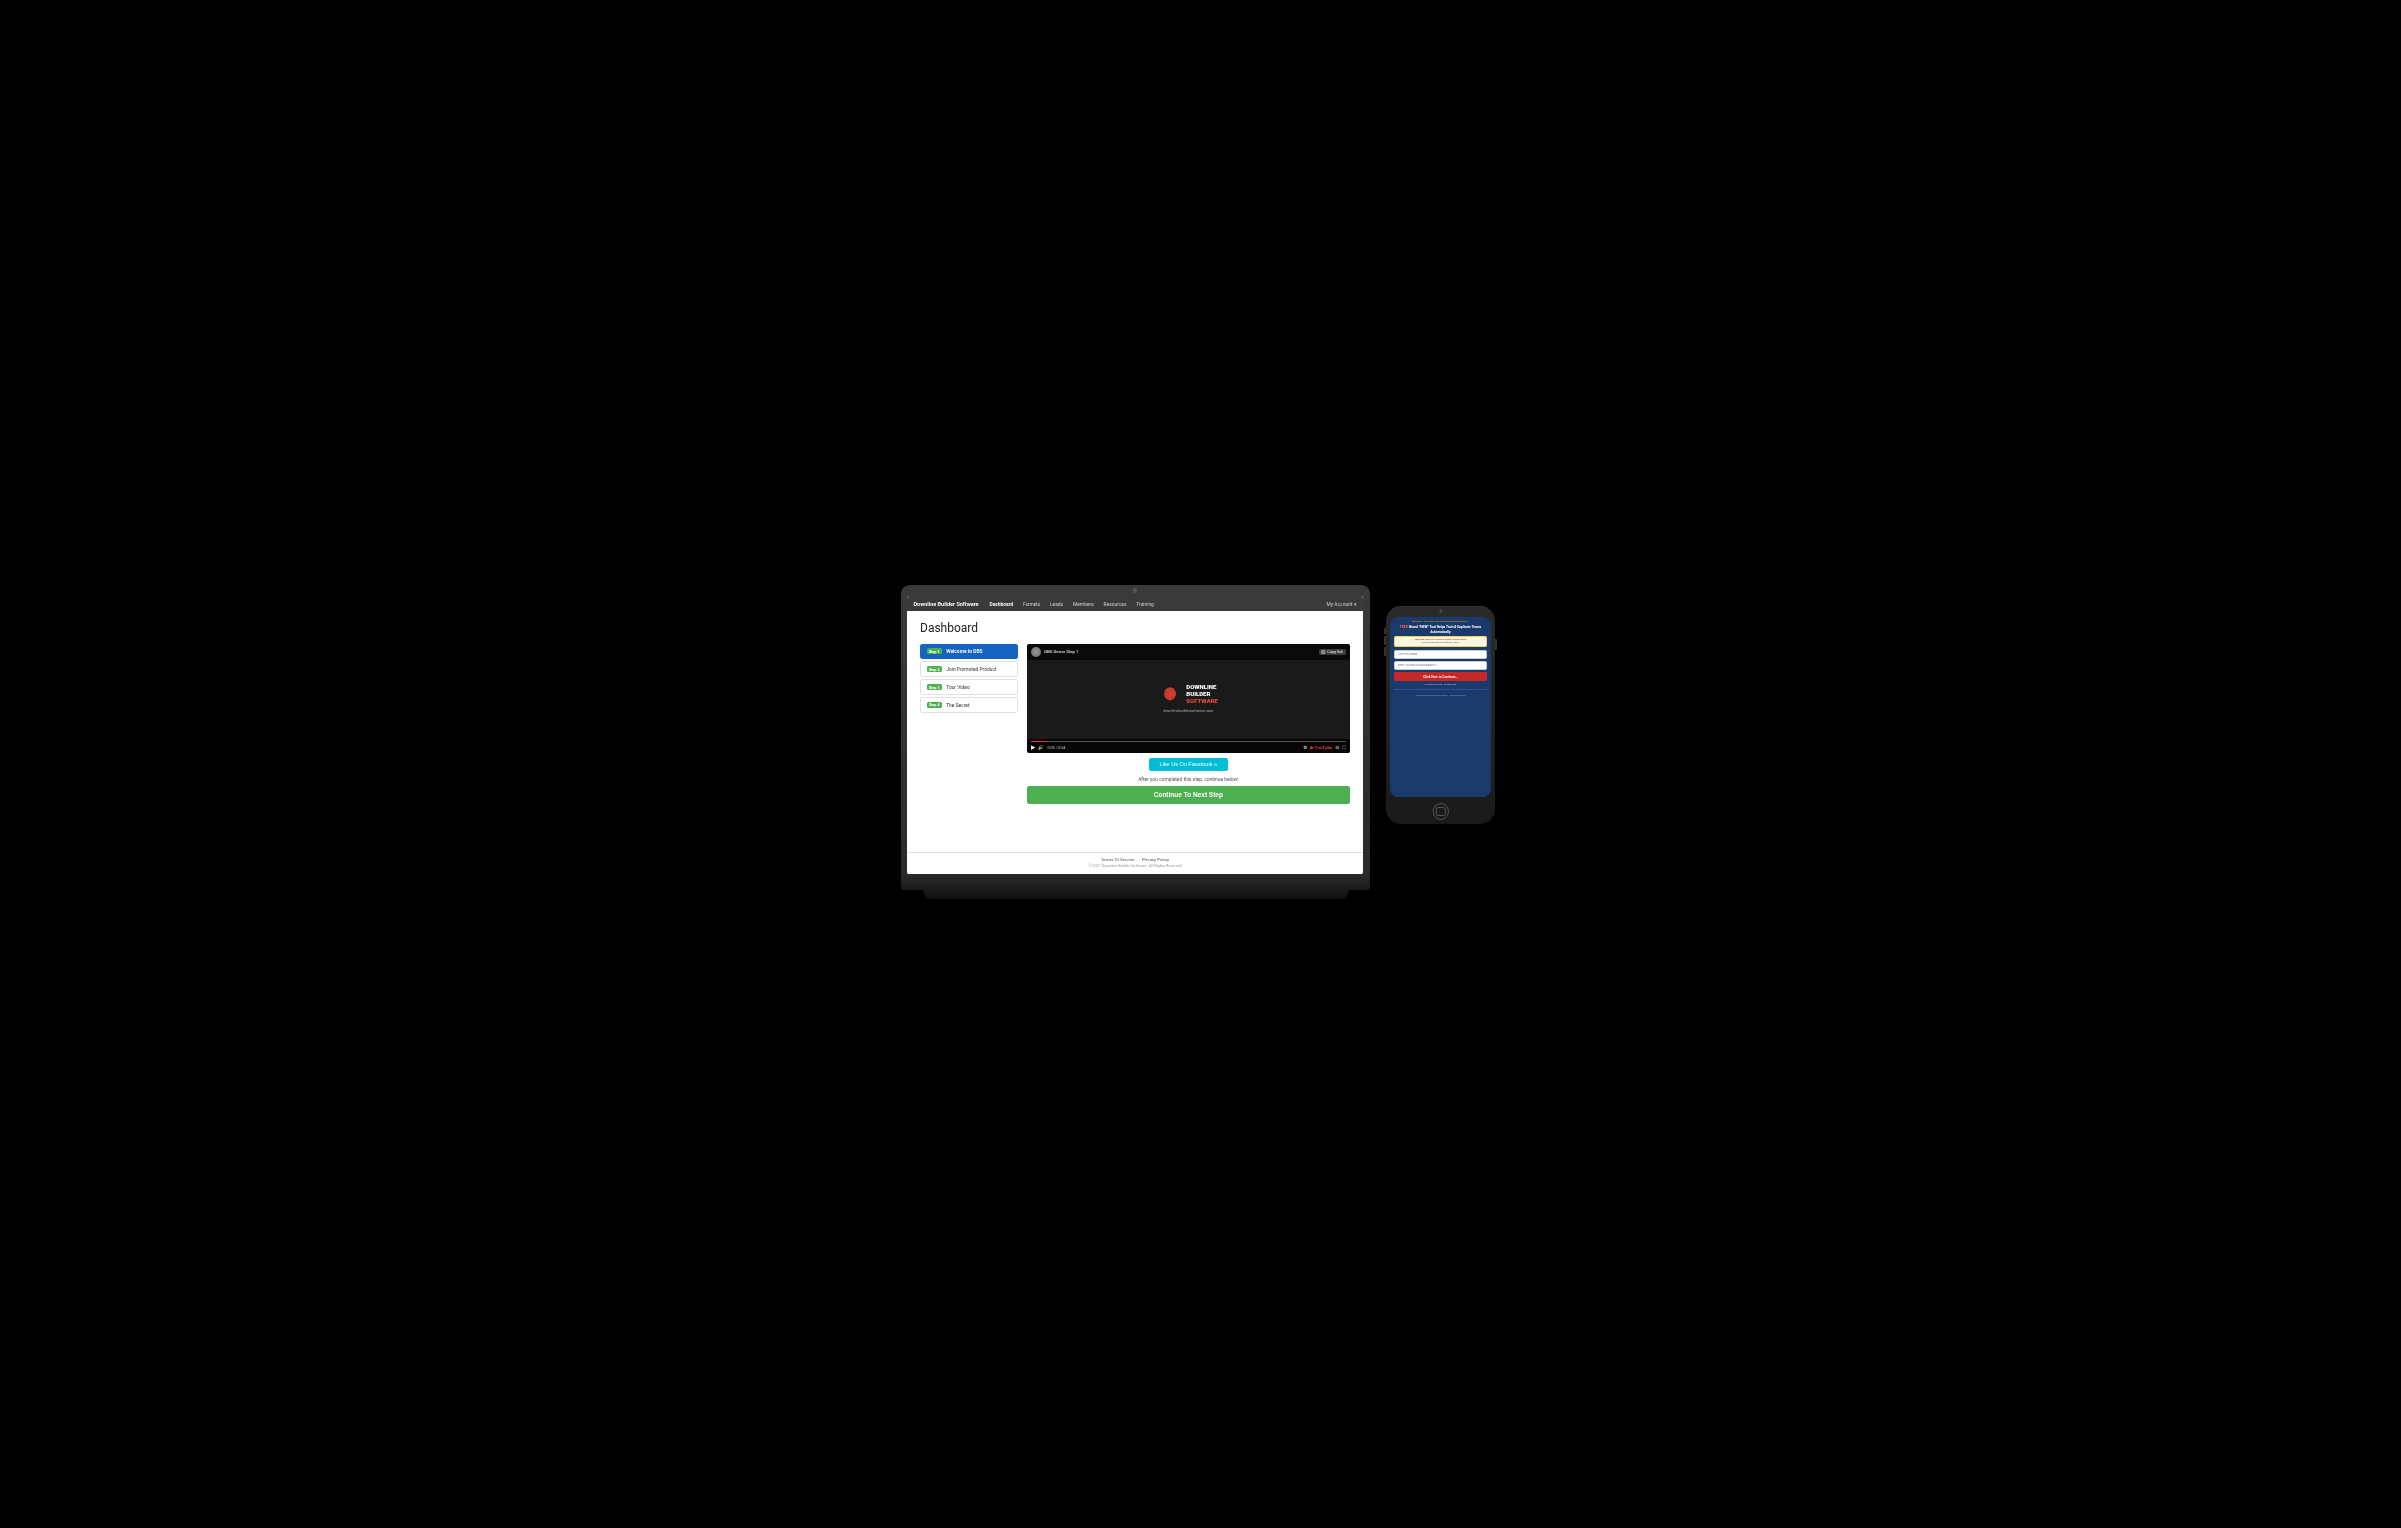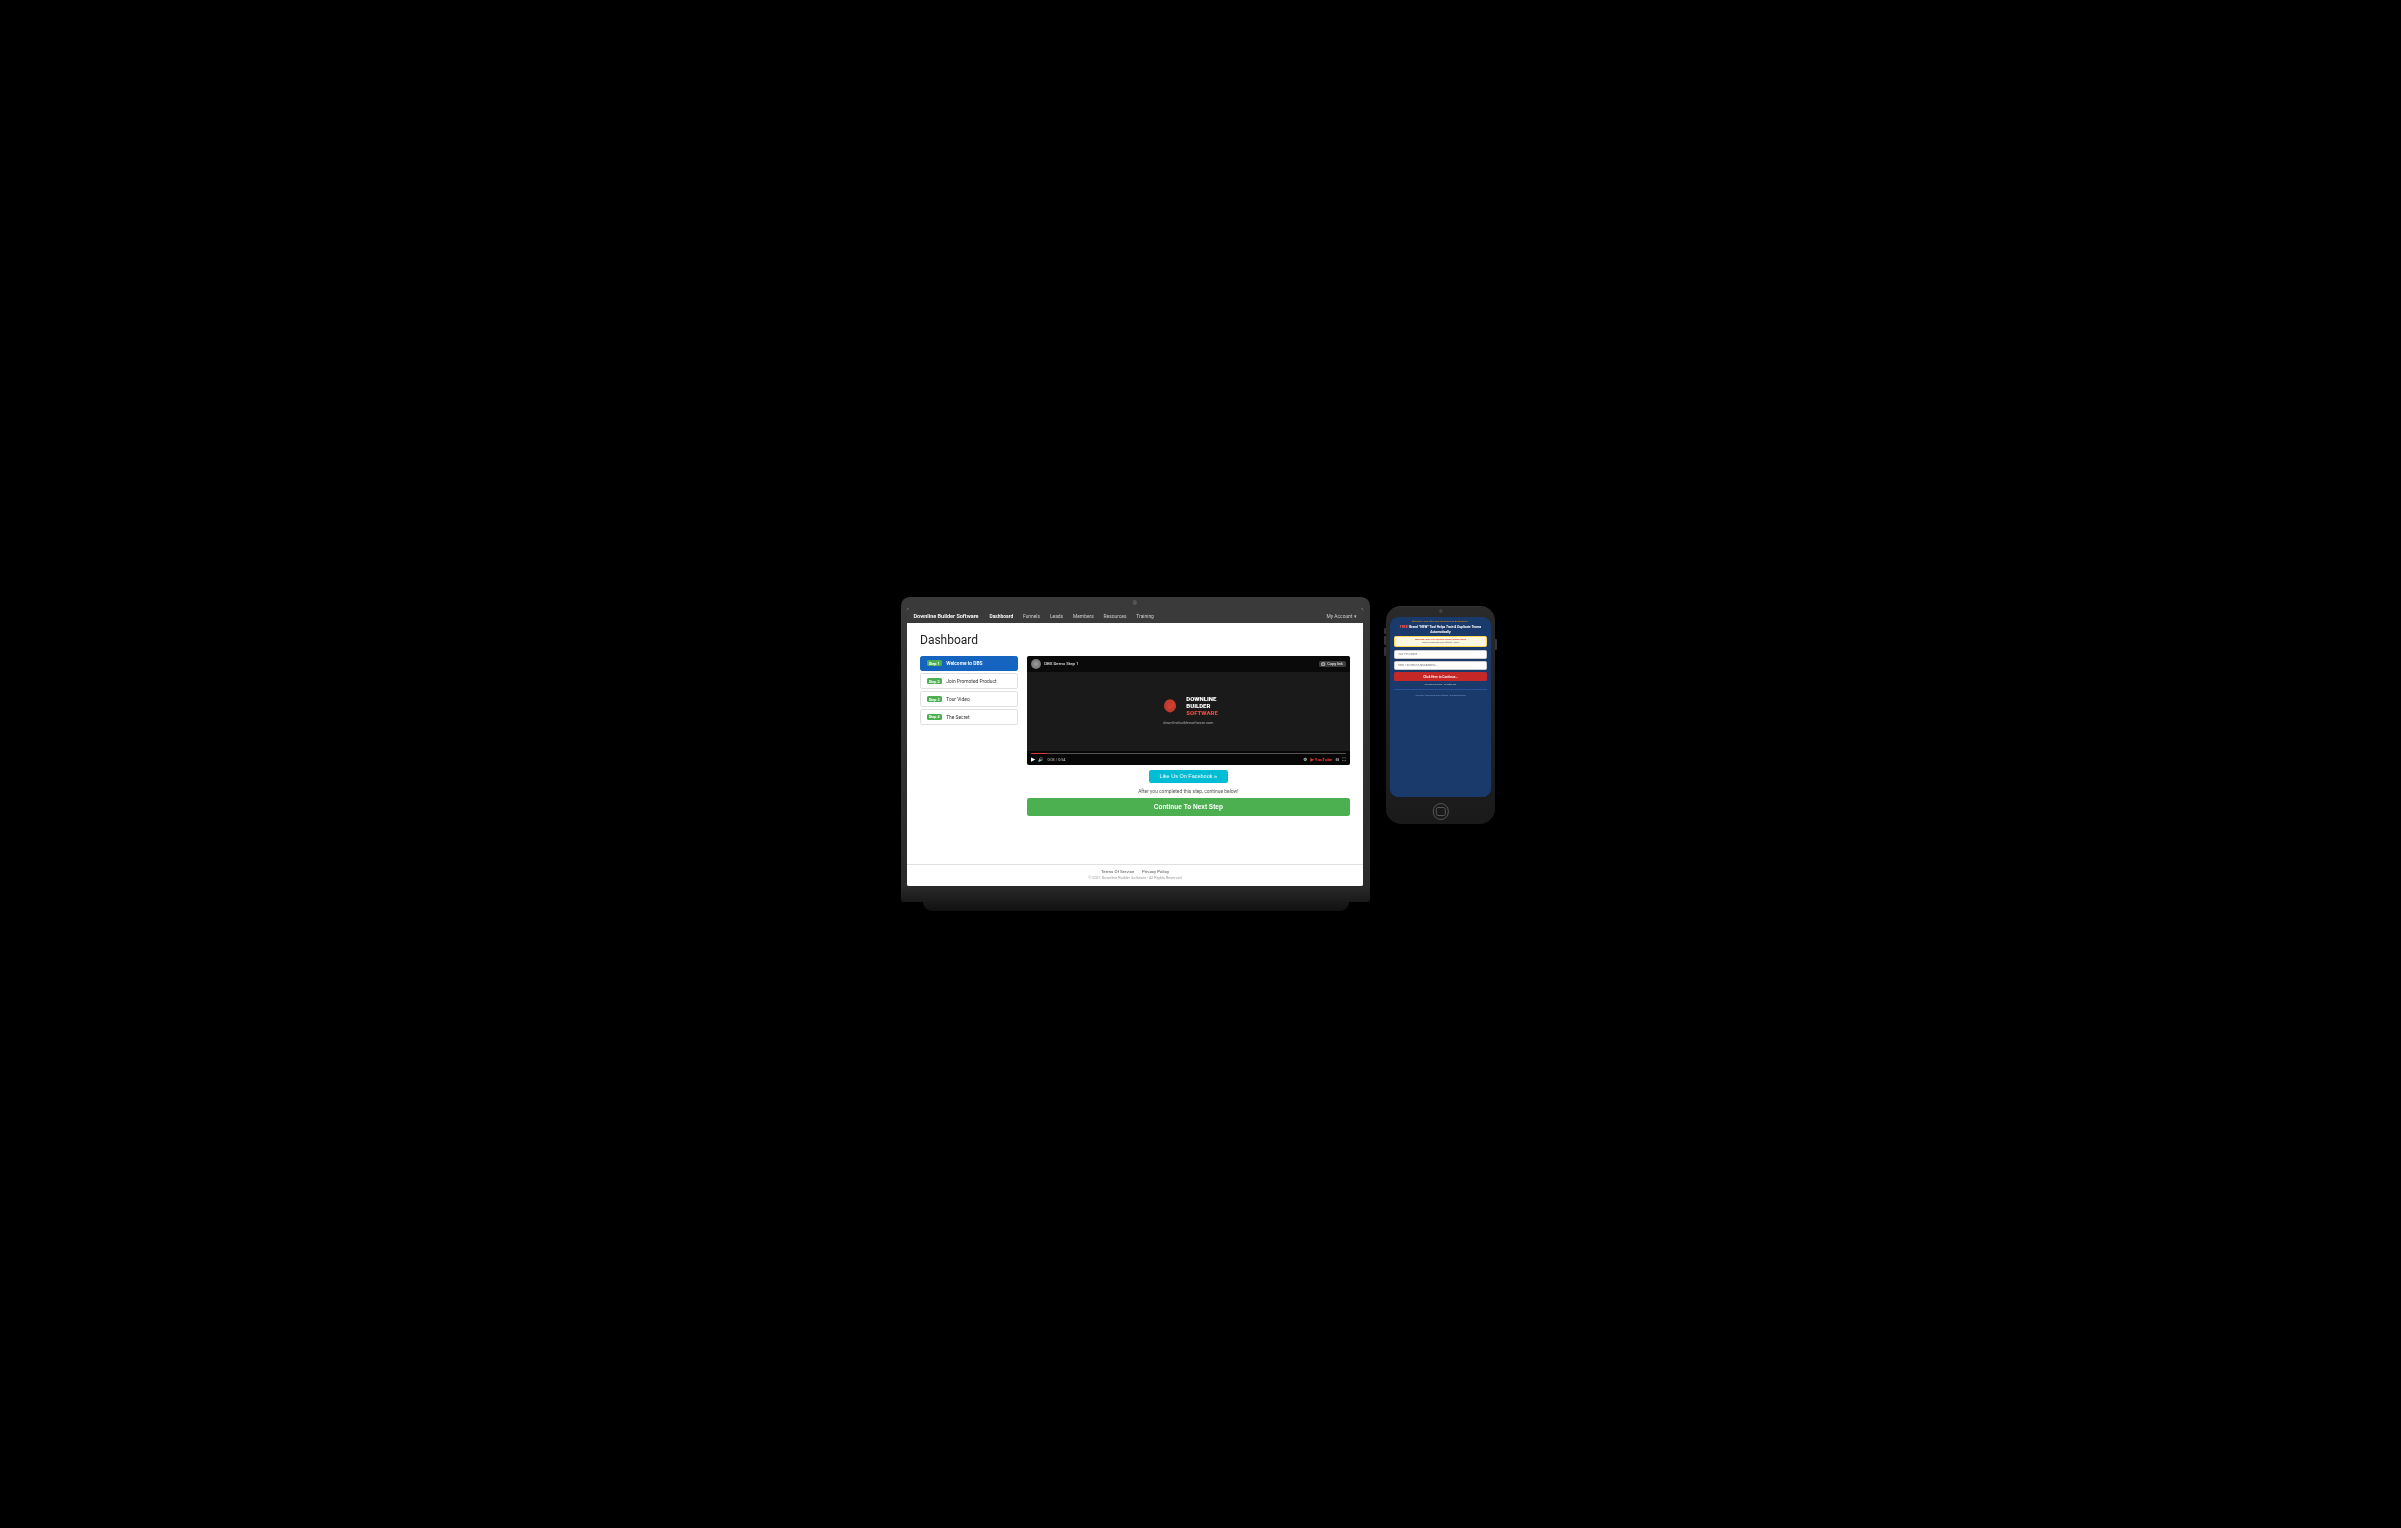--- a/index.html
+++ b/index.html
@@ -16,21 +16,21 @@
     .scene {
       position: relative;
       width: 600px;
       height: 382px;
     }
 
     
     .laptop {
       position: absolute;
       left: 0;
-      top: 24px;
+      top: 12px;
       width: 469px;
       height: 349px;
     }
 
     .laptop-body {
       position: absolute;
       top: 0;
       left: 0;
       width: 469px;
       height: 289px;

